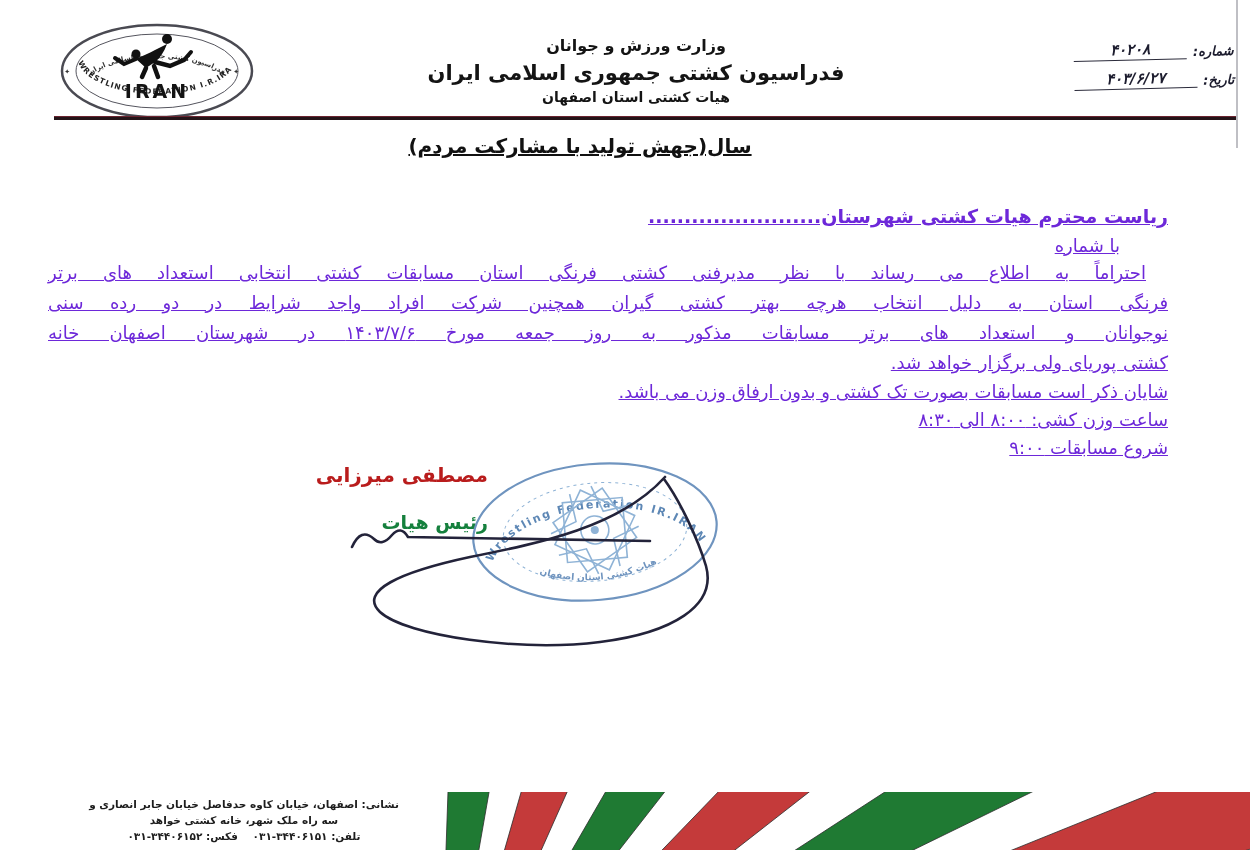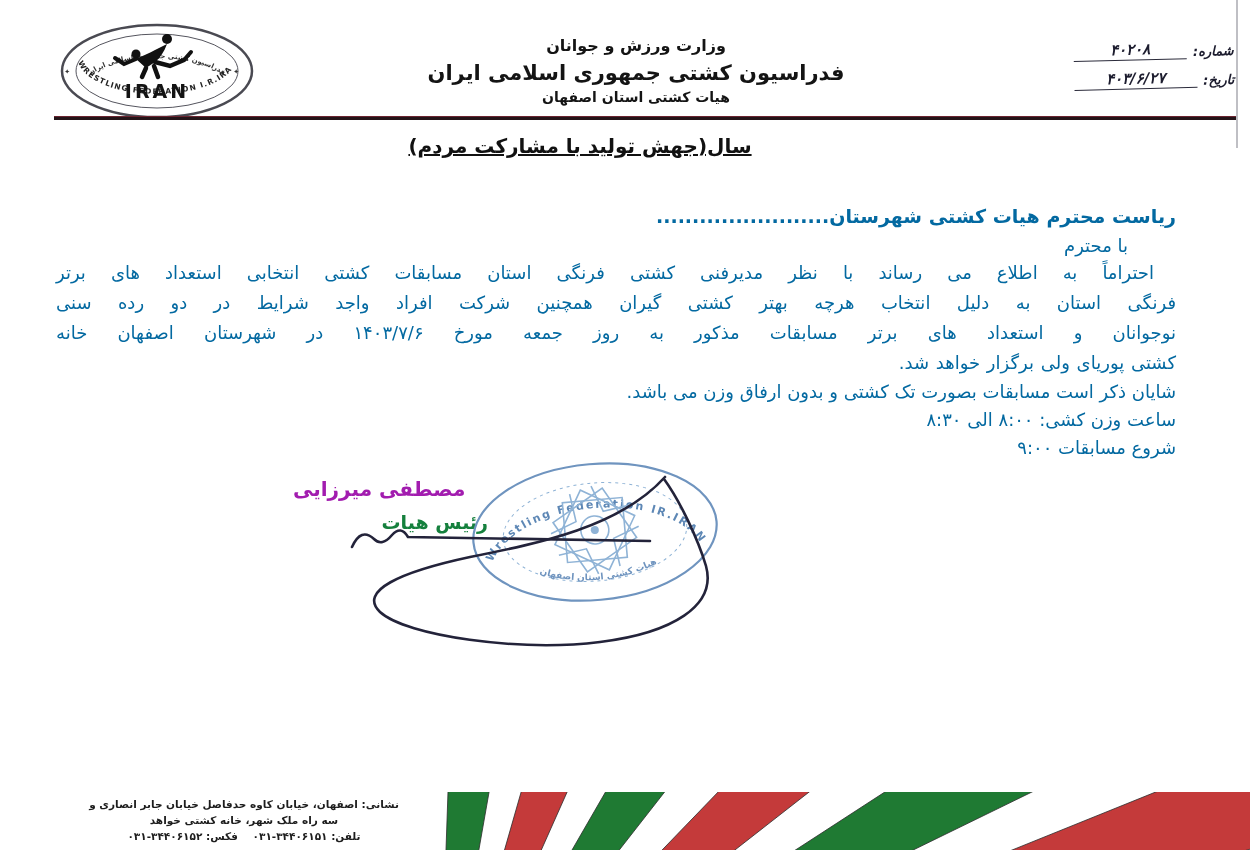--- a/index.html
+++ b/index.html
@@ -36,35 +36,35 @@
     position:absolute;left:1236px;top:0;width:2px;height:148px;
     background:#a9a9b0;opacity:.75;
   }
   
   #subject{
     position:absolute;left:0;top:134px;width:1160px;text-align:center;
     font-size:20px;font-weight:bold;color:#111;text-decoration:underline;
   }
   
   #letter{
-    position:absolute;right:74px;top:205px;width:1120px;direction:rtl;color:#0369a1;
+    position:absolute;right:82px;top:205px;width:1120px;direction:rtl;color:#6d28d9;text-decoration:underline;
   }
   #addressee{font-size:19px;font-weight:bold;margin-bottom:8px;letter-spacing:.3px;}
   #salutation{font-size:18px;margin-right:48px;margin-bottom:2px;}
   .jline{
     font-size:18px;line-height:30px;text-align:justify;text-align-last:justify;
     word-spacing:1px;
   }
   .jline.first{text-indent:22px;}
   .jline.last{text-align:center;text-align-last:right;}
   .plain-line{font-size:18px;line-height:28px;text-align:right;}
   
   #sig-name{
-    position:absolute;left:293px;top:477px;width:195px;text-align:left;
-    font-size:20px;font-weight:bold;color:#a21caf;
+    position:absolute;left:293px;top:463px;width:195px;text-align:right;
+    font-size:20px;font-weight:bold;color:#b91c1c;
   }
   #sig-title{
     position:absolute;left:293px;top:511px;width:195px;text-align:right;
     font-size:19px;font-weight:bold;color:#15803d;
   }
   #stamp-wrap{position:absolute;left:466px;top:458px;width:258px;height:148px;transform:rotate(-5deg);}
   #signature-wrap{position:absolute;left:320px;top:455px;width:440px;height:205px;}
   
   #footer-address{
     position:absolute;left:48px;top:796px;width:392px;text-align:center;
@@ -126,21 +126,21 @@
     </div>
   </div>
 
   <div id="head-rule"></div>
   <div id="page-edge"></div>
 
   <div id="subject">سال(جهش تولید با مشارکت مردم)</div>
 
   <div id="letter">
     <div id="addressee">ریاست محترم هیات کشتی شهرستان........................</div>
-    <div id="salutation">با محترم</div>
+    <div id="salutation">با شماره</div>
     <div class="jline first">احتراماً به اطلاع می رساند با نظر مدیرفنی کشتی فرنگی استان مسابقات کشتی انتخابی استعداد های برتر</div>
     <div class="jline">فرنگی استان به دلیل انتخاب هرچه بهتر کشتی گیران همچنین شرکت افراد واجد شرایط در دو رده سنی</div>
     <div class="jline">نوجوانان و استعداد های برتر مسابقات مذکور به روز جمعه مورخ ۱۴۰۳/۷/۶ در شهرستان اصفهان خانه</div>
     <div class="jline last">کشتی پوریای ولی برگزار خواهد شد.</div>
     <div class="plain-line">شایان ذکر است مسابقات بصورت تک کشتی و بدون ارفاق وزن می باشد.</div>
     <div class="plain-line">ساعت وزن کشی: ۸:۰۰ الی ۸:۳۰</div>
     <div class="plain-line">شروع مسابقات ۹:۰۰</div>
   </div>
 
   <div id="sig-name">مصطفی میرزایی</div>

